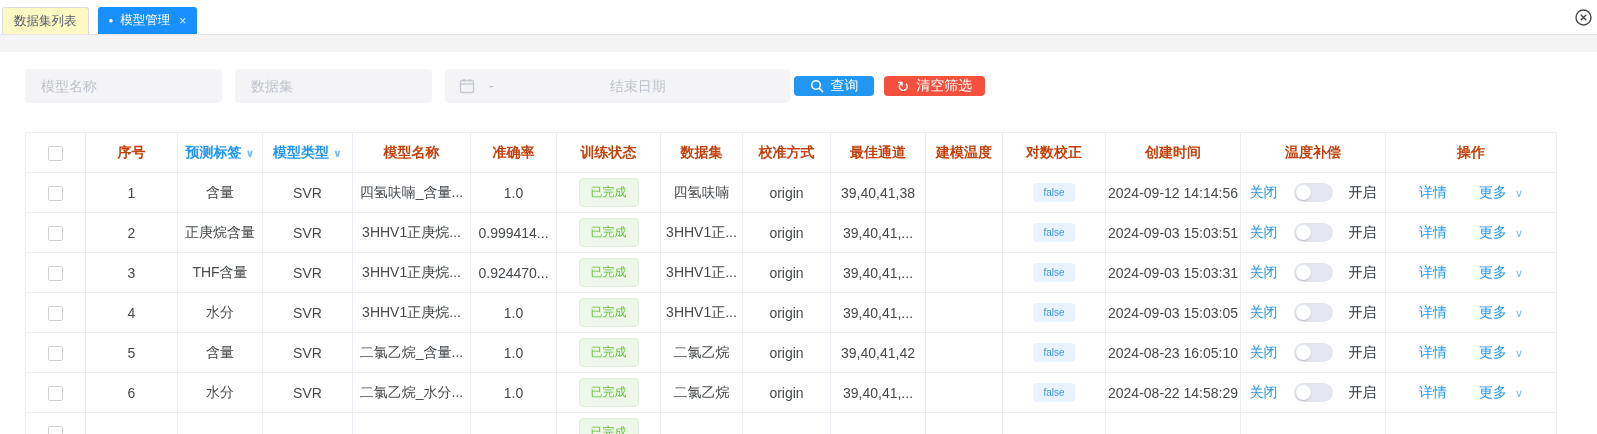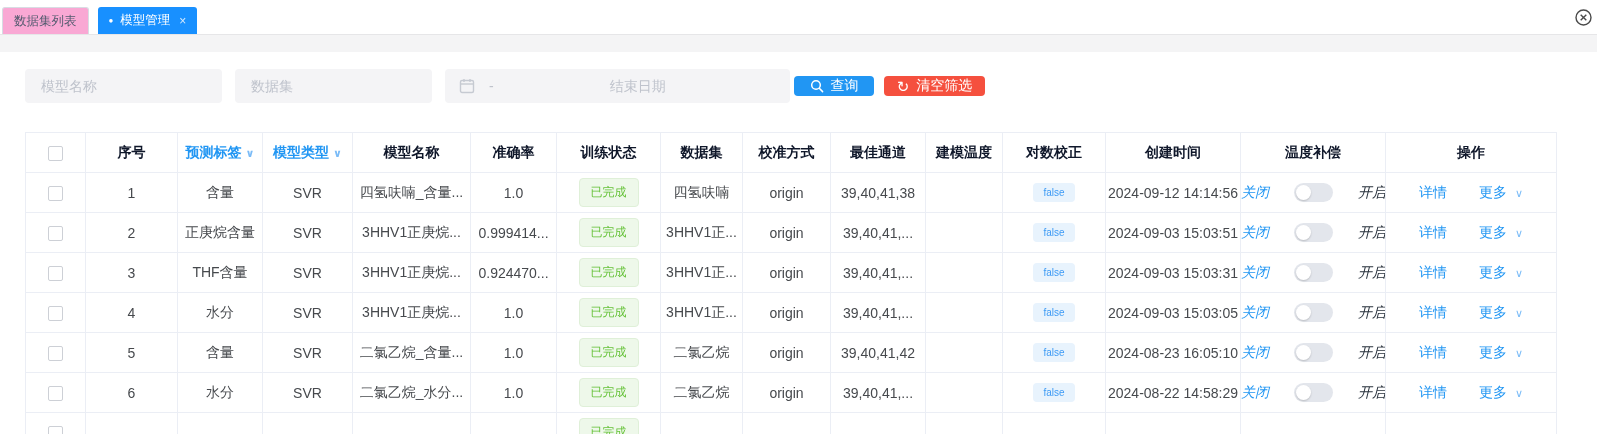--- a/index.html
+++ b/index.html
@@ -4,21 +4,21 @@
 <style>
   * { margin: 0; padding: 0; box-sizing: border-box; }
   html, body { width: 1597px; height: 434px; overflow: hidden; background: #fff;
     font-family: "Liberation Sans", "DejaVu Sans", sans-serif; }
 
   
   .tabbar { position: relative; height: 34px; background: #fff; display: flex;
     align-items: flex-end; padding-left: 2px; }
   .tab { height: 27px; display: flex; align-items: center; padding: 0 11px;
     font-size: 12.5px; margin-right: 9px; border-radius: 3px 3px 0 0; cursor: pointer; }
-  .tab.inactive { background: #f9a8d4; border: 1px solid #d8dce3; border-bottom: none;
+  .tab.inactive { background: #fef9c3; border: 1px solid #d8dce3; border-bottom: none;
     color: #515a6e; }
   .tab.active { background: #1890ff; color: #fff; }
   .tab .dot { font-size: 8px; margin-right: 7px; color: #fff; }
   .tab .close { margin-left: 9px; font-size: 12px; color: #d6eafc; cursor: pointer; }
   .window-close { position: absolute; right: 5px; top: 9px; width: 17px; height: 17px;
     cursor: pointer; }
   .gapband { height: 18px; background: #f4f4f5; border-top: 1px solid #e6e6e8; }
 
   
   .panel { background: #fff; padding-top: 16px; }
@@ -45,31 +45,31 @@
   .btn .bicon { margin-right: 7px; display: flex; align-items: center; }
   .btn-query { width: 80px; background: #2196f3; margin-right: 10px; }
   .btn-clear { width: 101px; background: #f5503e; }
   .btn-clear .bicon { font-size: 15px; line-height: 1; }
 
   
   .tablewrap { margin: 28px 0 0 25px; }
   table { border-collapse: collapse; table-layout: fixed; width: 1531px; }
   th, td { border: 1px solid #ebeef5; height: 40px; text-align: center;
     font-size: 14px; overflow: hidden; white-space: nowrap; }
-  th { color: #0f172a; font-weight: bold; background: #fff; }
+  th { color: #c2410c; font-weight: bold; background: #fff; }
   th.sortable { color: #2196f3; cursor: pointer; }
   th .caret, .more-caret { font-size: 11px; color: #7abbf7; margin-left: 4px; }
   td { color: #46494d; }
   .checkbox { display: inline-block; width: 15px; height: 15px; border: 1px solid #cdd0d6;
     border-radius: 2px; background: #fff; vertical-align: middle; cursor: pointer; }
   .badge-success { display: inline-block; background: #eef8ea; border: 1px solid #dff0d8;
     color: #67c23a; font-size: 12px; padding: 5px 11px; border-radius: 4px; }
   .badge-info { display: inline-block; background: #e8f3fd; color: #3d9af5;
     font-size: 10px; padding: 4px 10px; border-radius: 4px; }
-  .cell-toggle { display: inline-flex; align-items: center; gap: 25px; font-style: italic; }
+  .cell-toggle { display: inline-flex; align-items: center; gap: 16px; }
   .toggle-off-label { color: #2196f3; cursor: pointer; }
   .toggle-on-label { color: #27303b; cursor: pointer; }
   .switch { position: relative; width: 39px; height: 19px; background: #e3e6ec;
     border-radius: 10px; cursor: pointer; display: inline-block; }
   .switch .knob { position: absolute; left: 2px; top: 2px; width: 15px; height: 15px;
     background: #fff; border-radius: 50%; box-shadow: 0 1px 2px rgba(0,0,0,.18); }
   .link { color: #2196f3; cursor: pointer; }
   .cell-actions .link { margin: 0 16px; }
 </style>
 </head>

